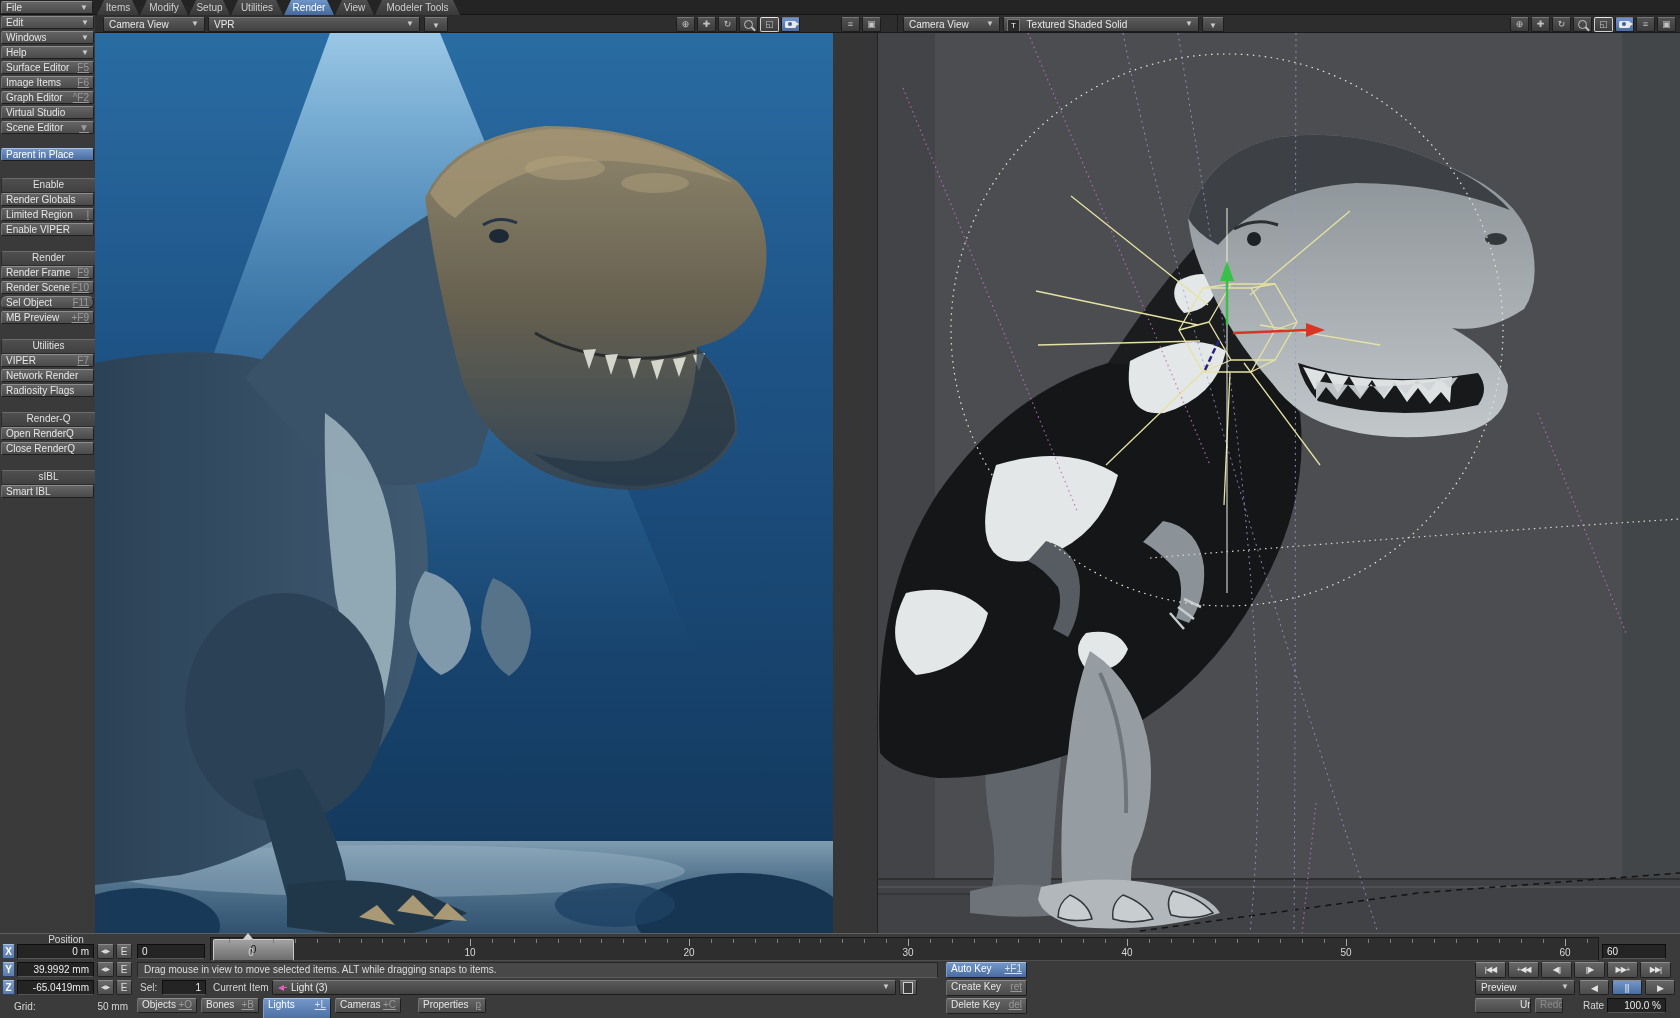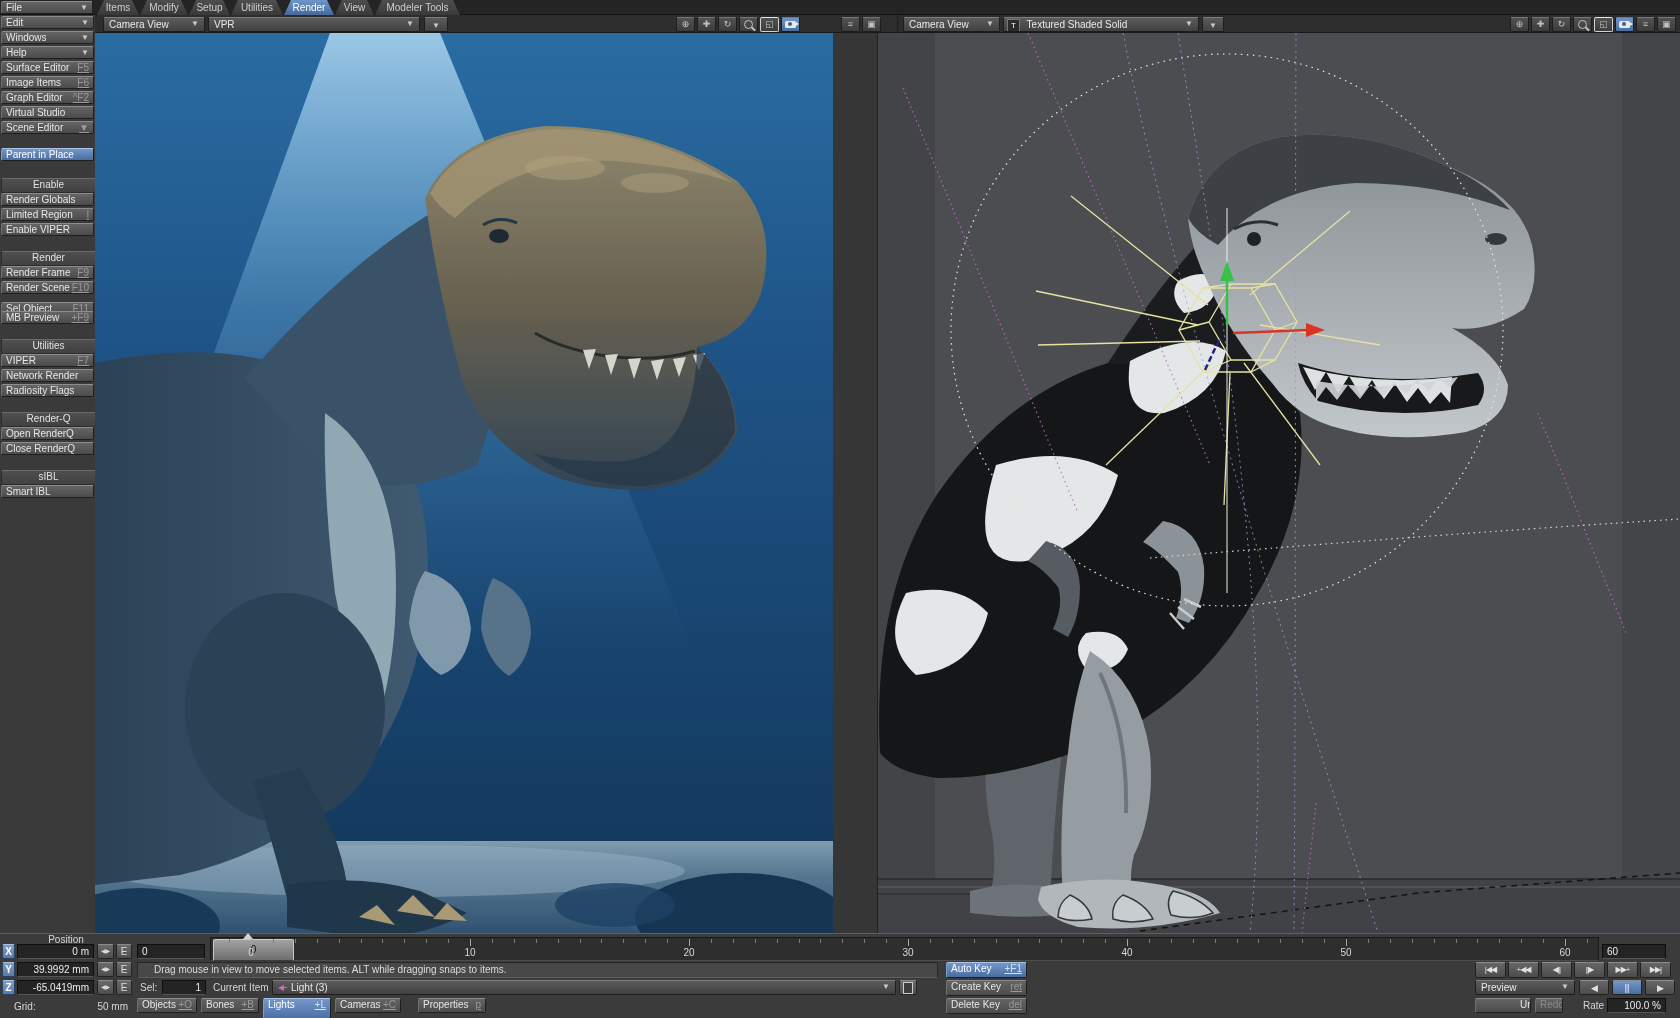--- a/index.html
+++ b/index.html
@@ -47,21 +47,21 @@
   
   .bottombar{left:0;top:933px;width:1680px;height:85px;background:#3b3b3b;border-top:1px solid #5f5f5f;}
   .ruler{left:210px;top:3px;width:1389px;height:24px;background:#2e2e2e;border:1px solid #191919;border-bottom-color:#4d4d4d;}
   .tick{position:absolute;top:1px;width:1px;height:4px;background:#7d7d7d;}
   .tick.major{height:7px;background:#a5a5a5;}
   .ruler-num{position:absolute;top:9px;width:40px;margin-left:-20px;text-align:center;color:#d8d8d8;}
   .scrub{position:absolute;left:2px;top:1px;width:79px;height:20px;background:linear-gradient(#a2a2a2,#6e6e6e);
          border:1px solid #c9c9c9;border-bottom-color:#3a3a3a;border-radius:2px;color:#111;text-align:center;line-height:19px;}
   .tri{position:absolute;width:0;height:0;border-left:5px solid transparent;border-right:5px solid transparent;
        border-bottom:6px solid #d2d2d2;}
-  .statusfld{background:#484848;border:1px solid #262626;border-bottom-color:#5d5d5d;color:#dcdcdc;line-height:14px;padding:0 16px;}
+  .statusfld{background:#484848;border:1px solid #262626;border-bottom-color:#5d5d5d;color:#dcdcdc;line-height:14px;padding:0 6px;}
   .lbl{color:#d6d6d6;line-height:14px;white-space:nowrap;}
   .pbtn{background:linear-gradient(#666,#4c4c4c);border:1px solid #202020;border-top-color:#8d8d8d;border-radius:2px;
         color:#e3e3e3;text-align:center;line-height:14px;font-size:8px;letter-spacing:-1px;}
   .pbtn.blue{background:linear-gradient(#7397c9,#4a6da1);color:#fff;}
   .sidebar-row{position:absolute;left:1px;width:93px;height:13px;}
   .lightglyph{display:inline-block;width:9px;height:9px;position:relative;margin-right:4px;top:1px;}
   .lightglyph::before{content:"";position:absolute;left:0;top:2px;border-top:3px solid transparent;border-bottom:3px solid transparent;border-right:6px solid #e060c0;}
   .lightglyph::after{content:"";position:absolute;left:6px;top:4px;width:3px;height:1px;background:#e060c0;}
 </style>
 </head>
@@ -159,21 +159,21 @@
     <div class="sidebar-row btn blue" style="top:133px;">
       <span>Parent in Place</span></div>
     <div>
         <div class="sidebar-row grpTitle" style="top: 163px;">Enable</div>
         <div class="sidebar-row btn" style="top: 178px;"><span>Render Globals</span><span class="sc"></span></div>
         <div class="sidebar-row btn" style="top: 193px;"><span>Limited Region</span><span class="sc">l</span></div>
         <div class="sidebar-row btn" style="top: 208px;"><span>Enable VIPER</span><span class="sc"></span></div>
         <div class="sidebar-row grpTitle" style="top: 236px;">Render</div>
         <div class="sidebar-row btn" style="top: 251px;"><span>Render Frame</span><span class="sc">F9</span></div>
         <div class="sidebar-row btn" style="top: 266px;"><span>Render Scene</span><span class="sc">F10</span></div>
-        <div class="sidebar-row btn" style="top: 287px;"><span>Sel Object</span><span class="sc">F11</span></div>
+        <div class="sidebar-row btn" style="top: 281px; border-radius: 6px;"><span>Sel Object</span><span class="sc">F11</span></div>
         <div class="sidebar-row btn" style="top: 296px;"><span>MB Preview</span><span class="sc">+F9</span></div>
         <div class="sidebar-row grpTitle" style="top: 324px;">Utilities</div>
         <div class="sidebar-row btn" style="top: 339px;"><span>VIPER</span><span class="sc">F7</span></div>
         <div class="sidebar-row btn" style="top: 354px;"><span>Network Render</span><span class="sc"></span></div>
         <div class="sidebar-row btn" style="top: 369px;"><span>Radiosity Flags</span><span class="sc"></span></div>
         <div class="sidebar-row grpTitle" style="top: 397px;">Render-Q</div>
         <div class="sidebar-row btn" style="top: 412px;"><span>Open RenderQ</span><span class="sc"></span></div>
         <div class="sidebar-row btn" style="top: 427px;"><span>Close RenderQ</span><span class="sc"></span></div>
         <div class="sidebar-row grpTitle" style="top: 455px;">sIBL</div>
         <div class="sidebar-row btn" style="top: 470px;"><span>Smart IBL</span><span class="sc"></span></div>

